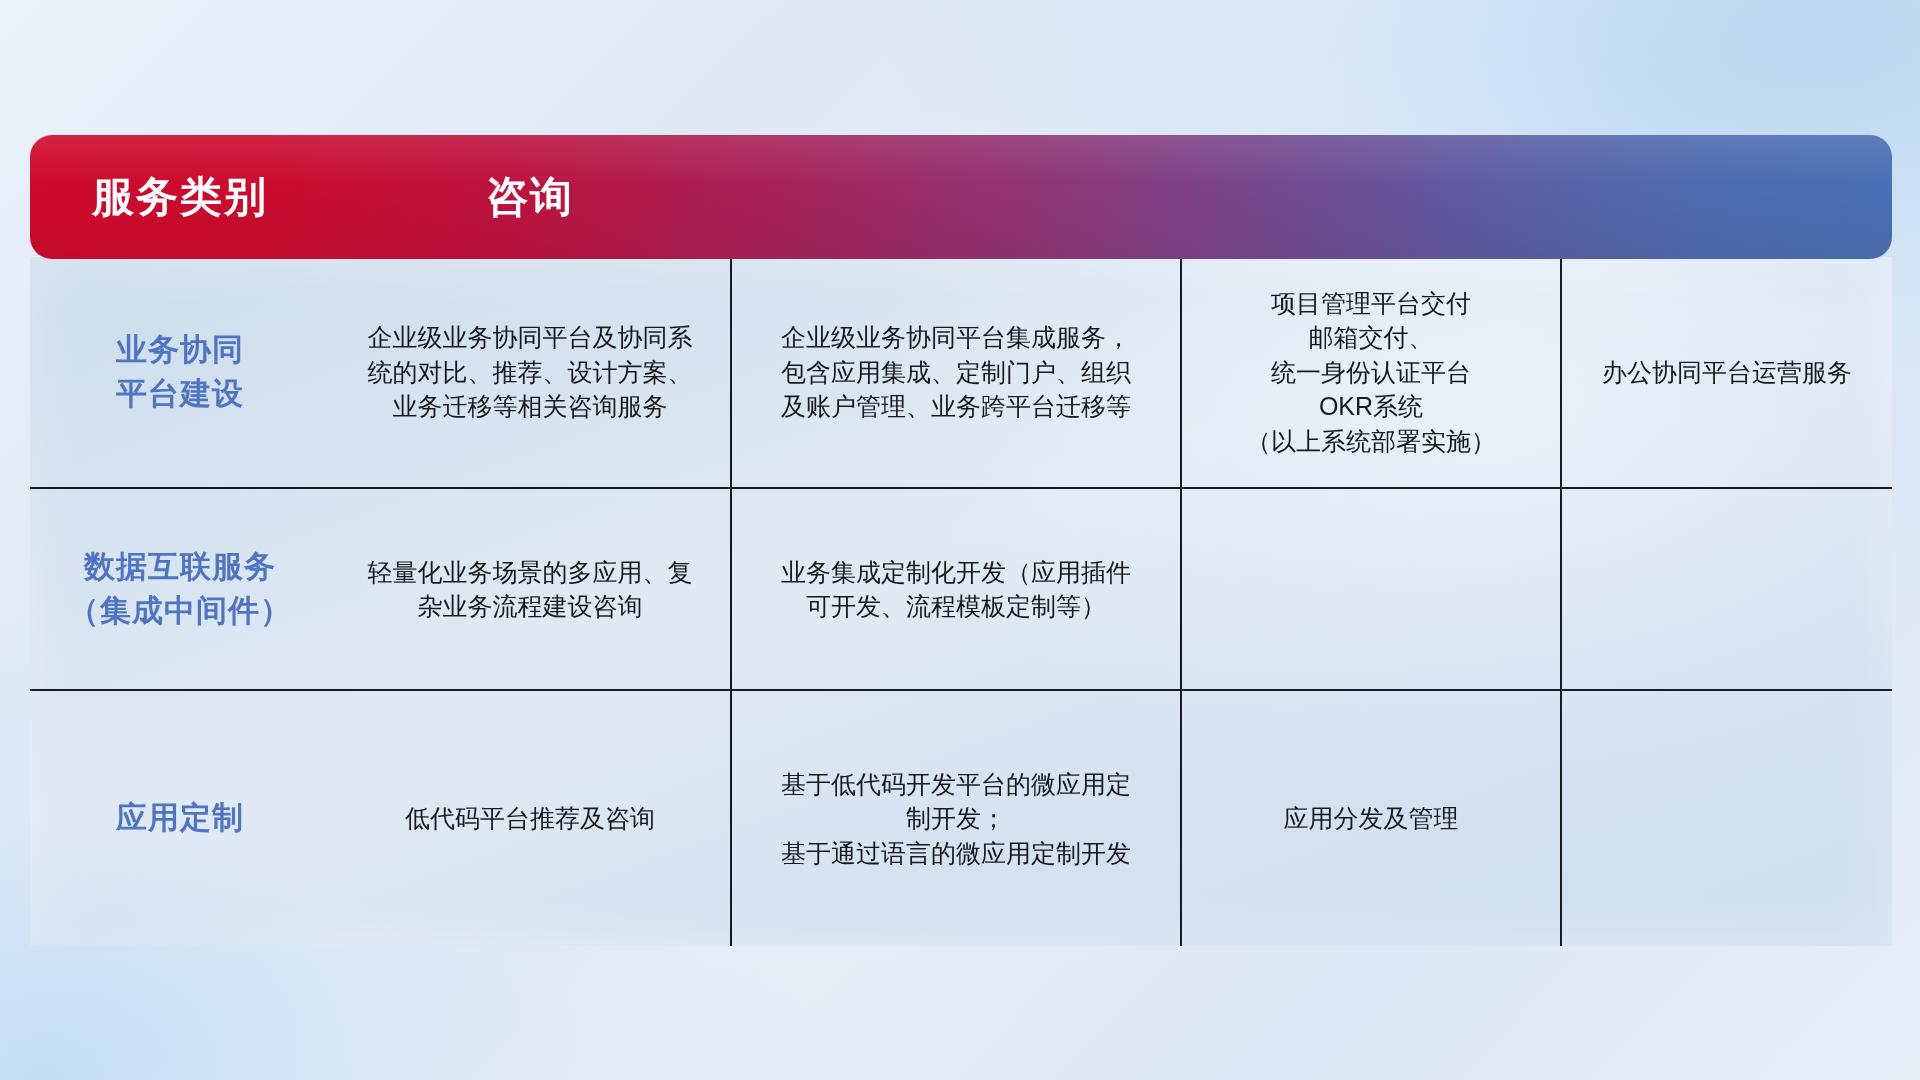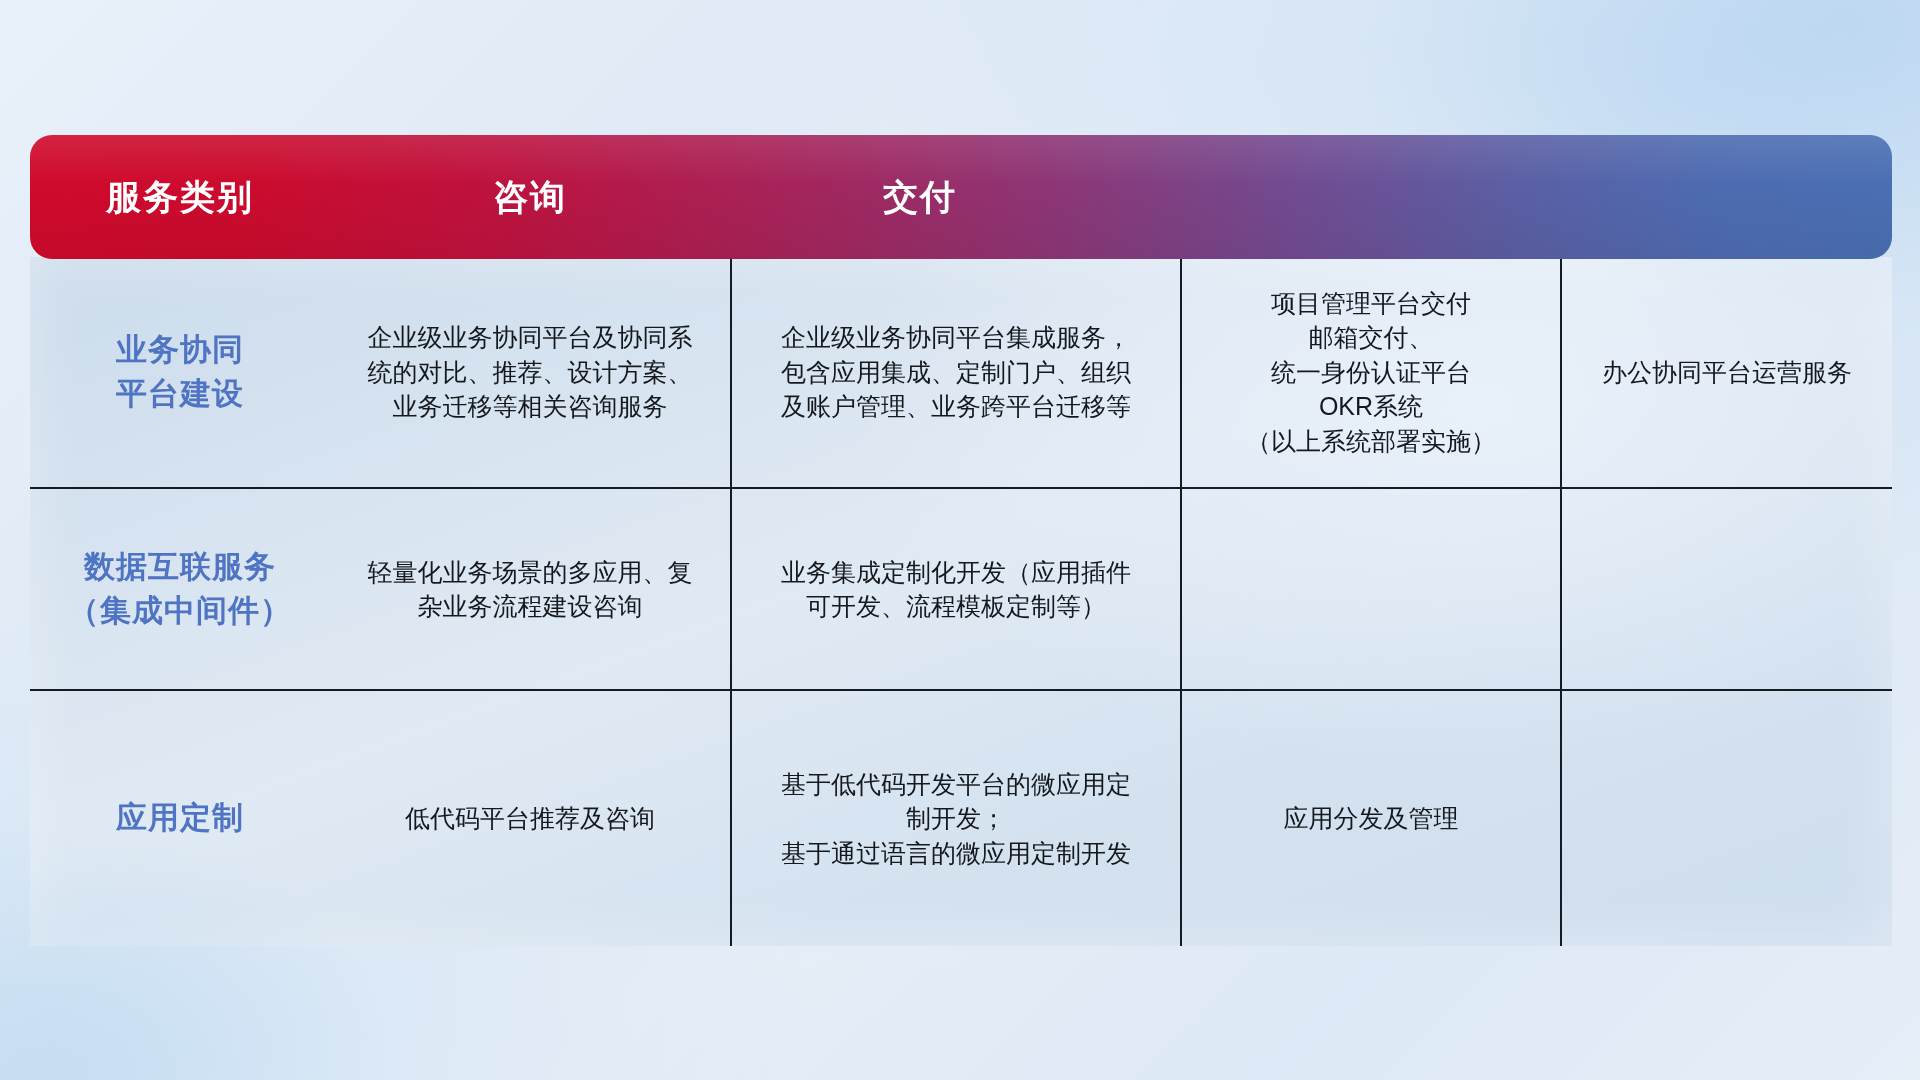--- a/index.html
+++ b/index.html
@@ -66,21 +66,21 @@
   .thead::before{
     content:"";
     position:absolute; inset:0;
     background: linear-gradient(180deg, rgba(255,255,255,0.10) 0%, rgba(255,255,255,0.0) 40%, rgba(0,0,0,0.05) 100%);
     pointer-events:none;
   }
   .th {
     position: relative;
     z-index: 2;
     color: #ffffff;
-    font-size: 35px;
+    font-size: 42px;
     font-weight: 700;
     letter-spacing: 2px;
     text-align: center;
     box-sizing: border-box;
     white-space: nowrap;
   }
 
   
   .c0 { width: 300px; }
   .c1 { width: 400px; }
@@ -137,21 +137,20 @@
 </head>
 <body>
 
 <div id="page">
 
   <div id="table-wrap">
 
     <div class="thead">
       <div class="th c0">服务类别</div>
       <div class="th c1">咨询</div>
-      <div class="th c3">交付</div>
     </div>
 
     <div class="tbody">
 
       <div class="trow r0">
         <div class="td c0 rowlabel">业务协同
 平台建设</div>
         <div class="td c1">企业级业务协同平台及协同系
 统的对比、推荐、设计方案、
 业务迁移等相关咨询服务</div>

